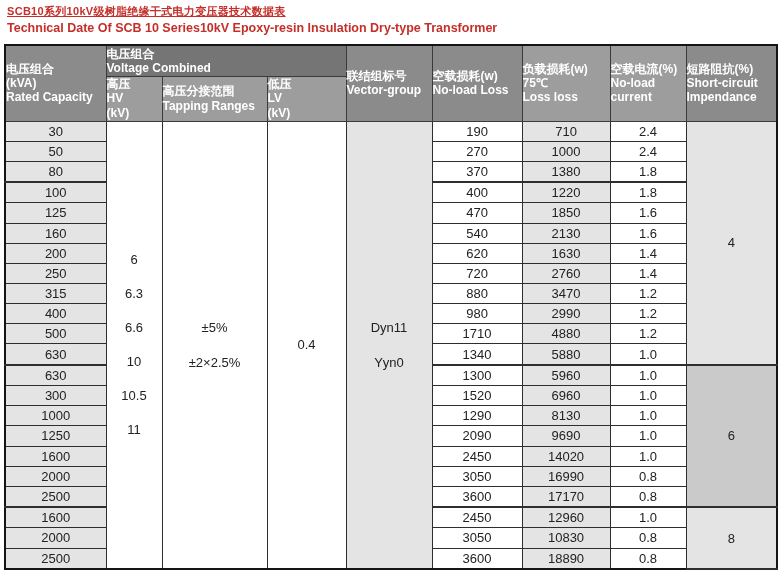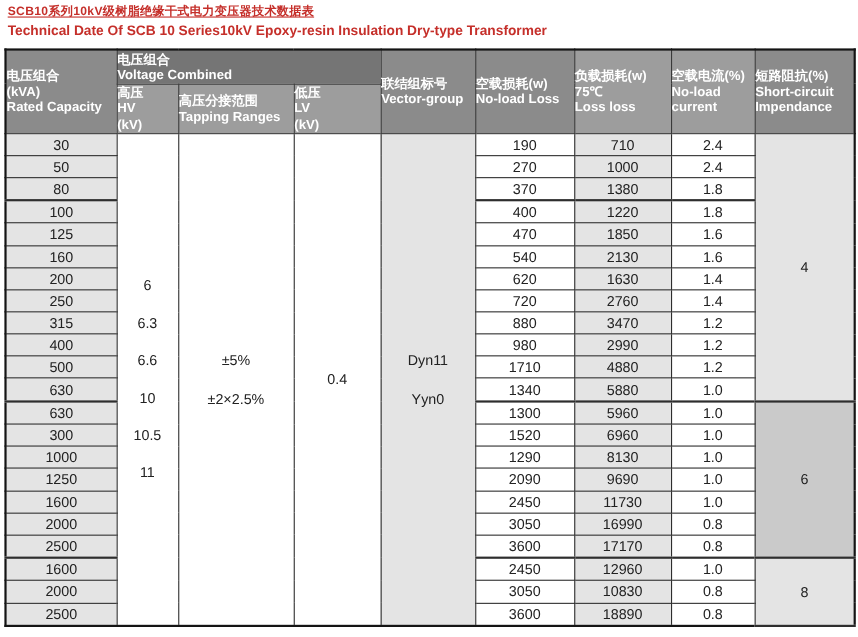--- a/index.html
+++ b/index.html
@@ -235,21 +235,21 @@
         </tr>
         <tr>
           <td class="shade">1250</td>
           <td class="">2090</td>
           <td class="shade">9690</td>
           <td class="">1.0</td>
         </tr>
         <tr>
           <td class="shade">1600</td>
           <td class="">2450</td>
-          <td class="shade">11730</td>
+          <td class="shade">14020</td>
           <td class="">1.0</td>
         </tr>
         <tr>
           <td class="shade">2000</td>
           <td class="">3050</td>
           <td class="shade">16990</td>
           <td class="">0.8</td>
         </tr>
         <tr>
           <td class="shade thick">2500</td>

